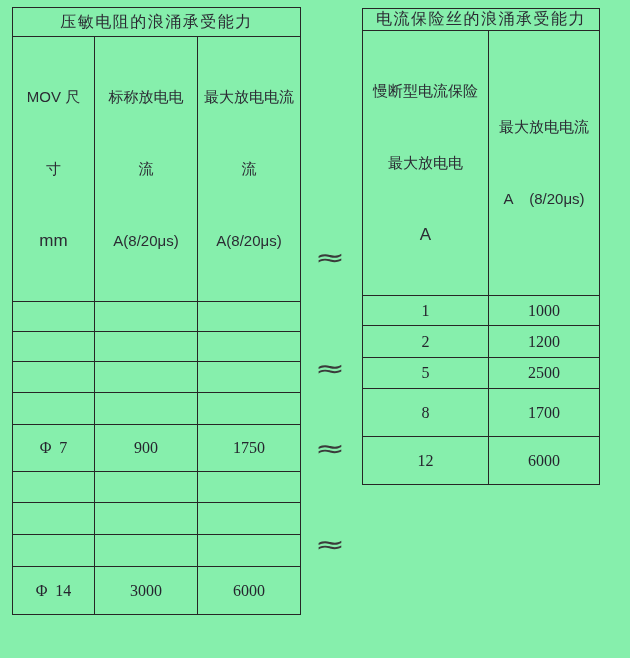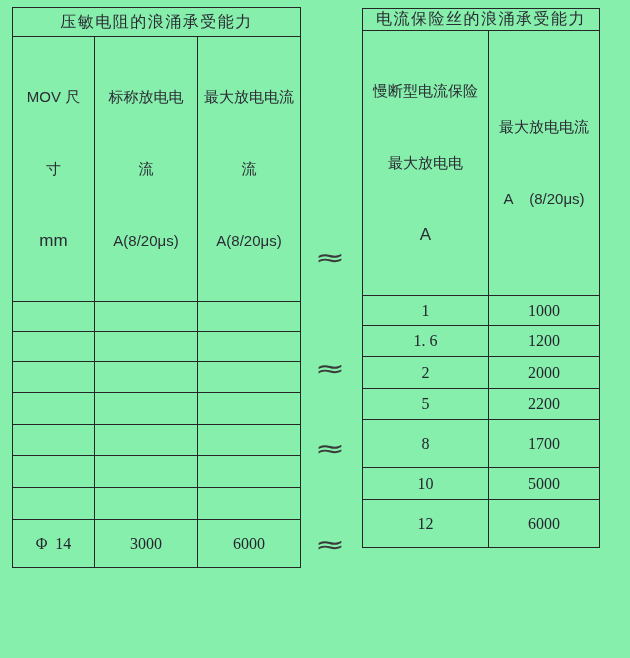--- a/index.html
+++ b/index.html
@@ -105,20 +105,25 @@
     <tr style="height:31px">
       <td class="num"></td>
       <td class="num"></td>
       <td class="num"></td>
     </tr>
     <tr style="height:32px">
       <td class="num"></td>
       <td class="num"></td>
       <td class="num"></td>
     </tr>
+    <tr style="height:47px">
+      <td class="num">Φ  7</td>
+      <td class="num">900</td>
+      <td class="num">1750</td>
+    </tr>
     <tr style="height:31px">
       <td class="num"></td>
       <td class="num"></td>
       <td class="num"></td>
     </tr>
     <tr style="height:32px">
       <td class="num"></td>
       <td class="num"></td>
       <td class="num"></td>
     </tr>
@@ -153,39 +158,31 @@
       </th>
       <th class="hdr">
         <div>最大放电电流</div>
         <div>A    (8/20μs)</div>
       </th>
     </tr>
     <tr style="height:30px">
       <td class="num">1</td>
       <td class="num">1000</td>
     </tr>
-    <tr style="height:31px">
-      <td class="num">1. 6</td>
-      <td class="num">1200</td>
-    </tr>
     <tr style="height:32px">
       <td class="num">2</td>
-      <td class="num">2000</td>
+      <td class="num">1200</td>
     </tr>
     <tr style="height:31px">
       <td class="num">5</td>
-      <td class="num">2200</td>
+      <td class="num">2500</td>
     </tr>
     <tr style="height:48px">
       <td class="num">8</td>
       <td class="num">1700</td>
-    </tr>
-    <tr style="height:32px">
-      <td class="num">10</td>
-      <td class="num">5000</td>
     </tr>
     <tr style="height:48px">
       <td class="num">12</td>
       <td class="num">6000</td>
     </tr>
 
   </tbody>
     </table>
 
   <div class="approx" style="top:243px">≈</div>

